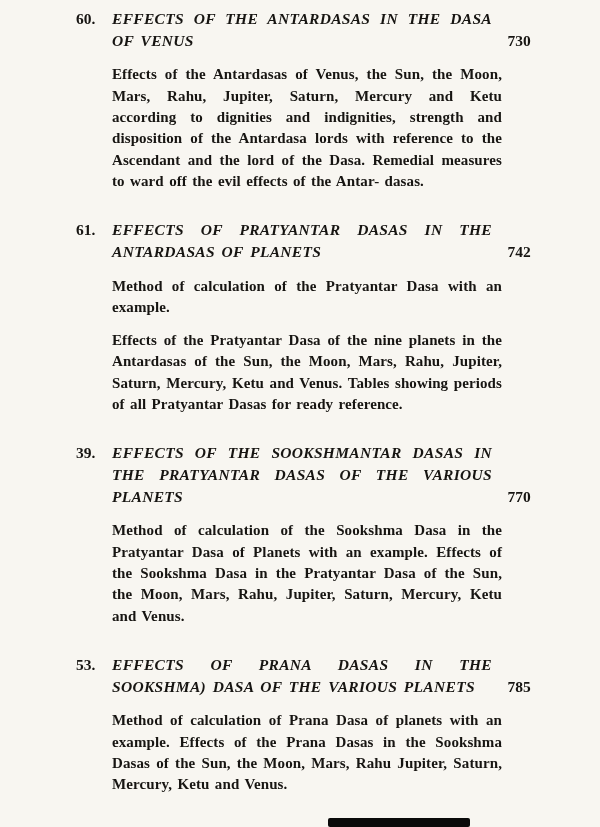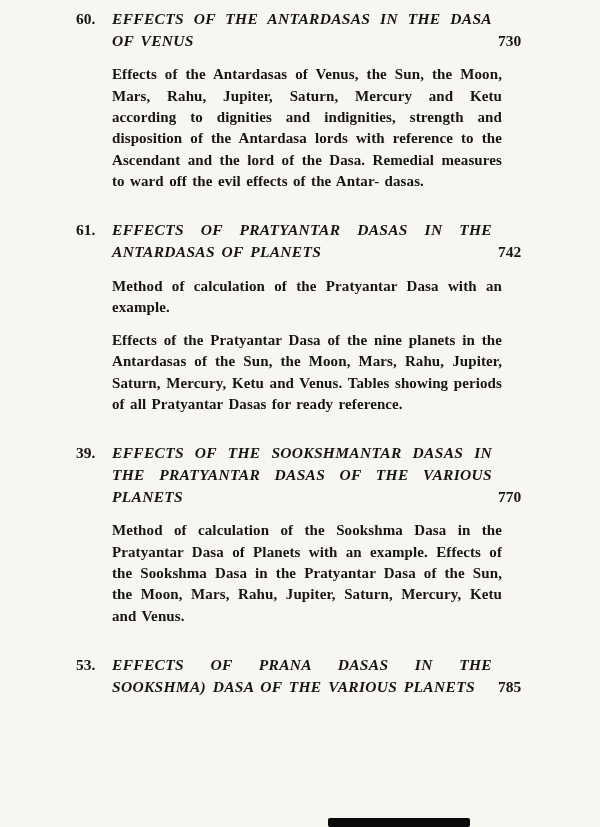--- a/index.html
+++ b/index.html
@@ -44,21 +44,21 @@
     line-height: 1.4;
     letter-spacing: 0.3px;
     word-spacing: 2.5px;
     text-align: justify;
     padding-right: 6px;
   }
   .pageno {
     flex: none;
     align-self: flex-end;
     width: 42px;
-    text-align: left;
+    text-align: center;
     font-weight: bold;
     font-size: 15.5px;
     line-height: 1.4;
   }
   .entry-body {
     margin-left: 36px;
     margin-top: 13px;
     padding-right: 38px;
   }
   .entry-body p {
@@ -120,16 +120,19 @@
       <p>Method of calculation of the Sookshma Dasa in the Pratyantar Dasa of Planets with an example. Effects of the Sookshma Dasa in the Pratyantar Dasa of the Sun, the Moon, Mars, Rahu, Jupiter, Saturn, Mercury, Ketu and Venus.</p>
     </div>
   </section>
 
   <section class="entry">
     <div class="entry-head">
       <span class="num">53.</span>
       <span class="title">EFFECTS OF PRANA DASAS IN THE SOOKSHMA) DASA OF THE VARIOUS PLANETS</span>
       <span class="pageno">785</span>
     </div>
+    <div class="entry-body">
+      <p>Method of calculation of Prana Dasa of planets with an example. Effects of the Prana Dasas in the Sookshma Dasas of the Sun, the Moon, Mars, Rahu Jupiter, Saturn, Mercury, Ketu and Venus.</p>
+    </div>
   </section>
 
   <div class="scan-mark"></div>
 </div>
 
 </body></html>

